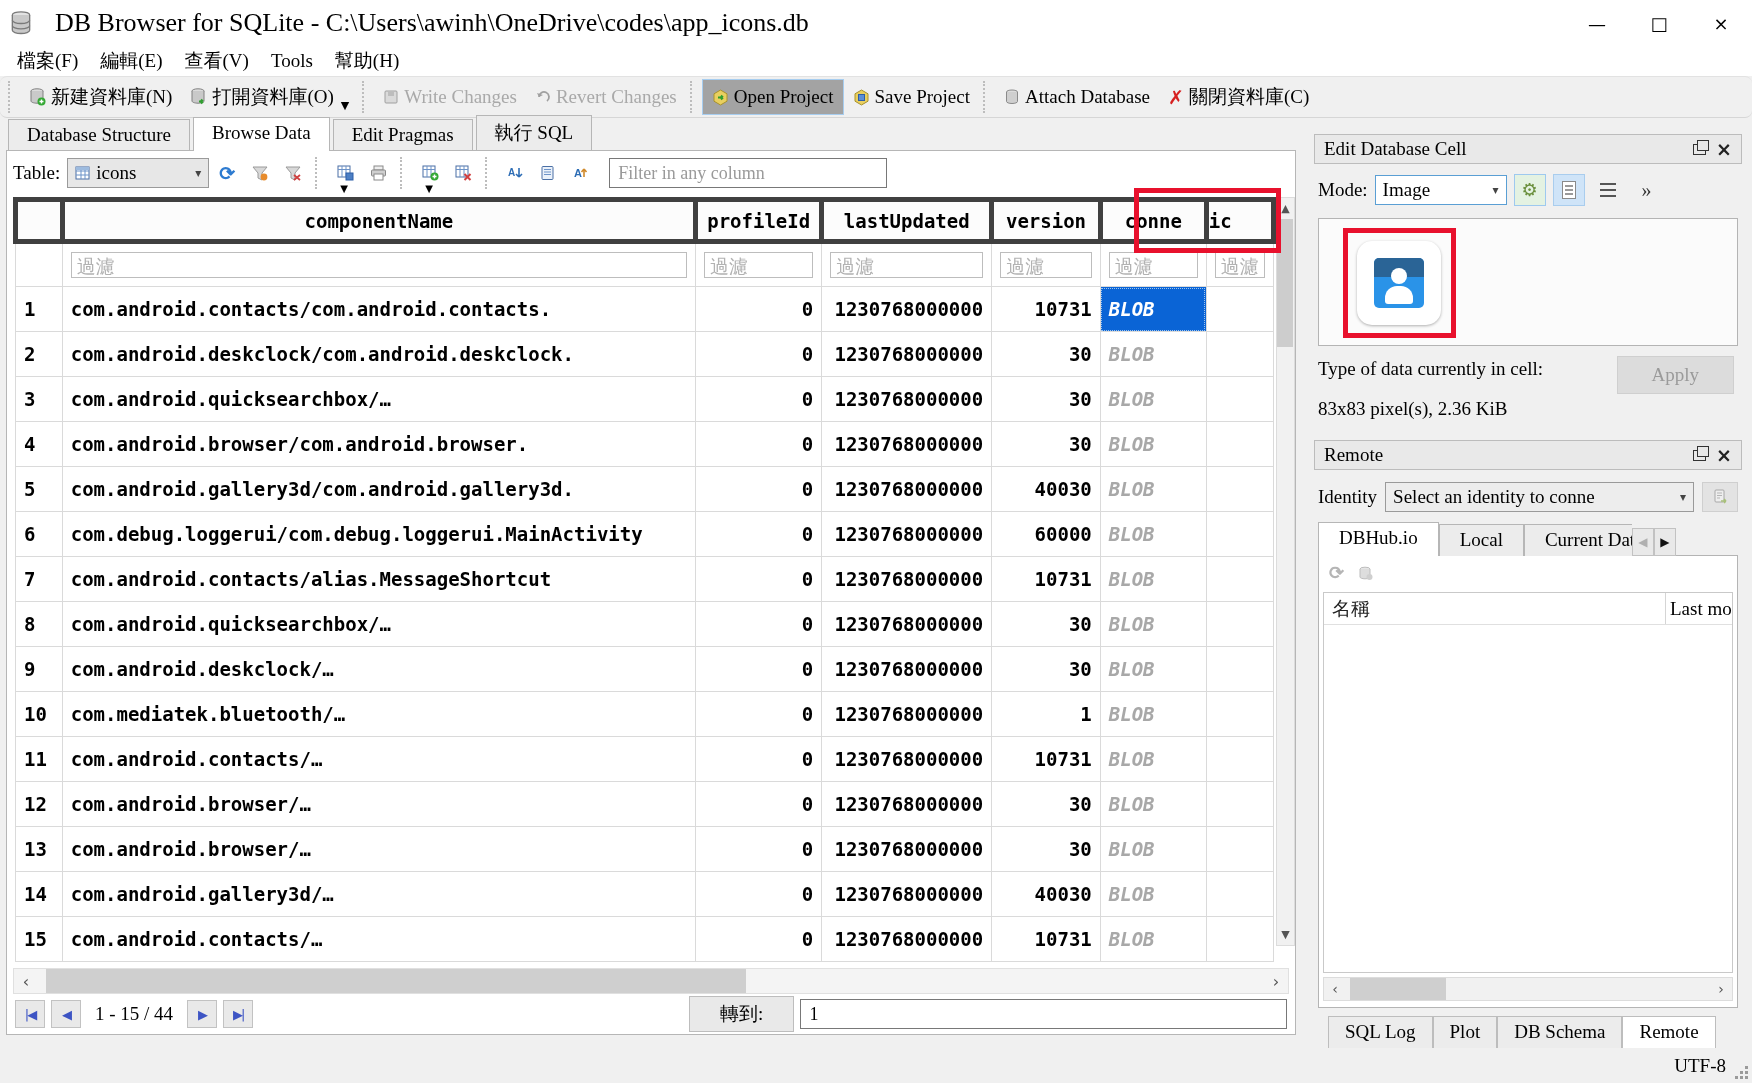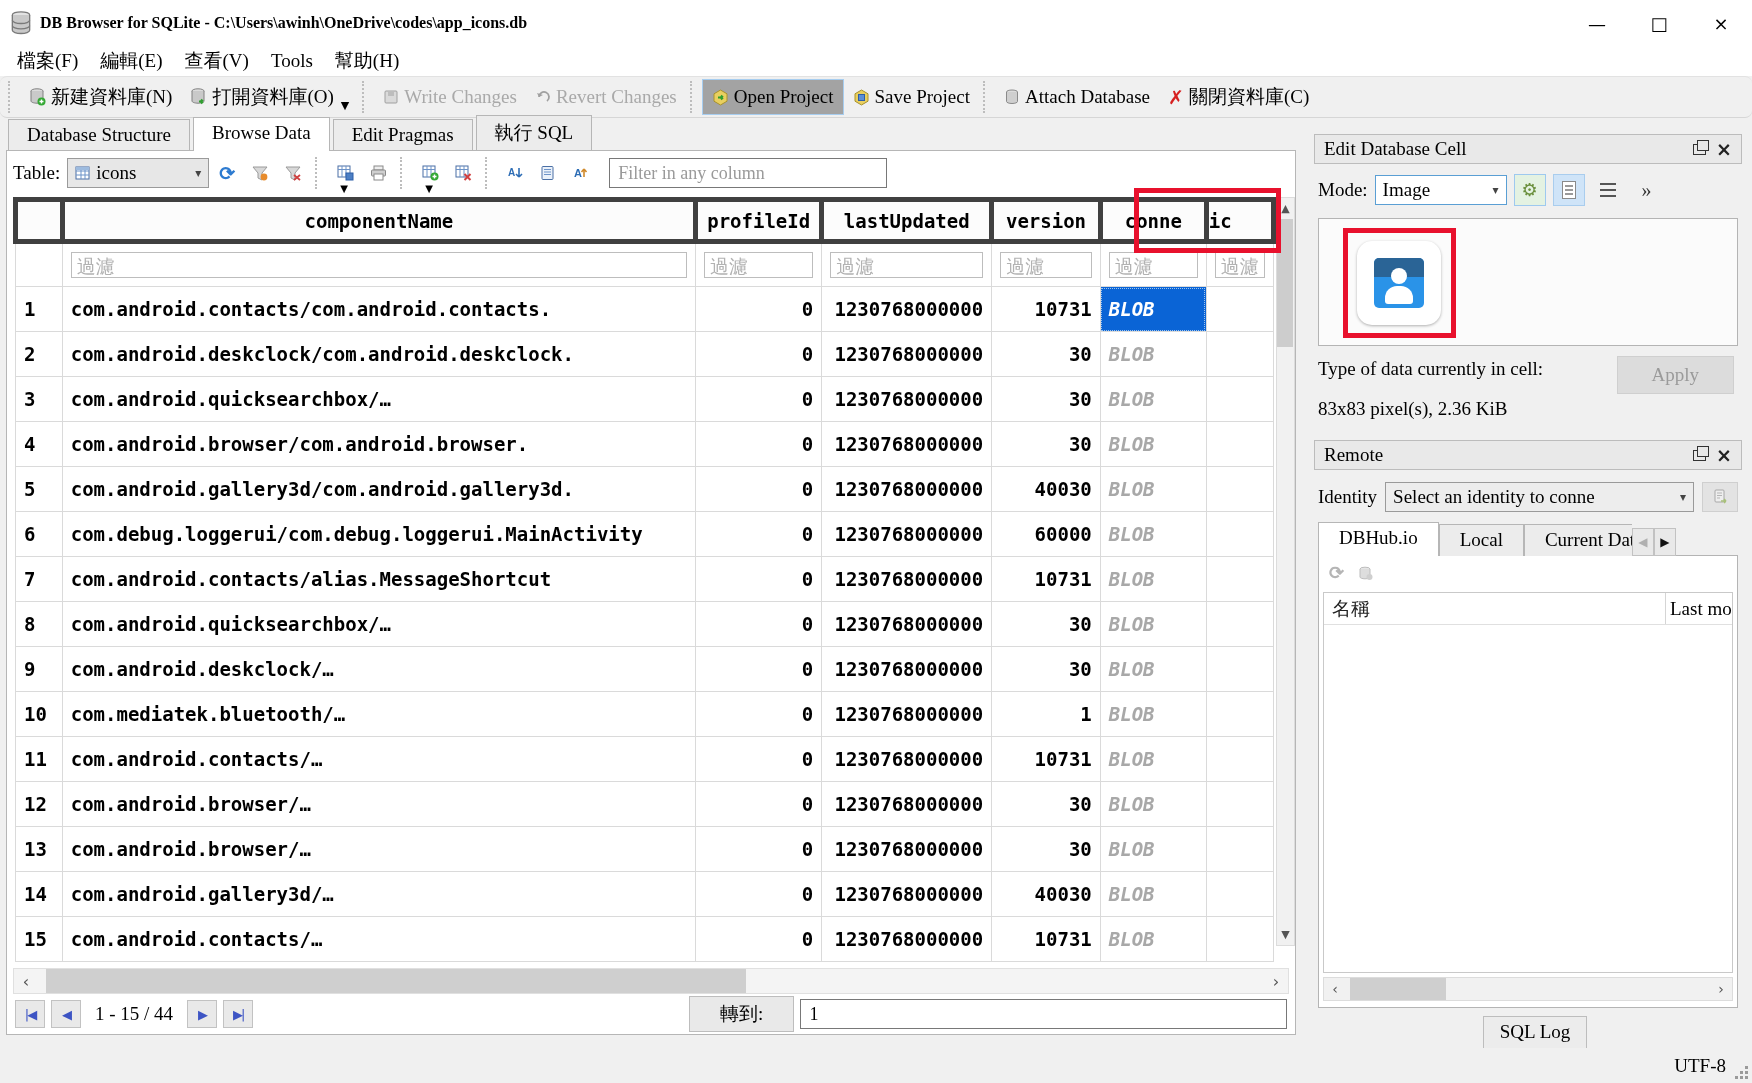--- a/index.html
+++ b/index.html
@@ -1,21 +1,21 @@
 <!DOCTYPE html>
 <html><head>
 <meta charset="utf-8">
 <style>
 * { margin:0; padding:0; box-sizing:border-box; }
 html,body { width:1752px; height:1083px; overflow:hidden; }
 body { font-family:"Liberation Serif", serif; font-size:19px; color:#000; background:#f0f0f0; }
 
 
 .titlebar { height:46px; background:#fff; display:flex; align-items:center; padding-left:10px; }
-.titlebar .apptitle { margin-left:8px; font-size:16px; flex:1; white-space:nowrap;font-weight:bold; }
+.titlebar .apptitle { margin-left:23px; font-size:26px; flex:1; white-space:nowrap; }
 .win-controls { display:flex; height:100%; }
 .win-controls .wbtn { width:62px; display:flex; align-items:center; justify-content:center; font-size:18px; font-family:"DejaVu Sans", sans-serif; }
 .menubar { height:30px; background:#fff; display:flex; align-items:center; padding-left:6px; }
 .menu-item { padding:2px 11px; white-space:nowrap; }
 .toolbar { height:42px; display:flex; align-items:center; background:#f0f0f0; border-top:1px solid #e2e2e2; border-bottom:1px solid #d6d6d6; padding-left:4px;border-radius:7px; }
 .tsep { width:4px; height:32px; border-left:2px dotted #bdbdbd; margin:0 8px 0 4px; }
 .tbtn { display:flex; align-items:center; gap:5px; padding:6px 9px; white-space:nowrap; }
 .tbtn.disabled { color:#a9a9a9; }
 .tbtn.hl { background:#a3a3a3; border:1px solid #a7cdef; }
 .ddown { font-size:11px; margin-left:2px; position:relative; top:8px; font-family:"DejaVu Sans", sans-serif; }
@@ -119,21 +119,21 @@
 .rm-list { border:1px solid #c9c9c9; margin:2px 4px 0; flex:1; display:flex; flex-direction:column; }
 .rm-list-header { display:flex; height:32px; border-bottom:1px solid #e0e0e0; align-items:center; }
 .rm-col1 { flex:1; padding:0 8px; color:#222; border-right:1px solid #d5d5d5; height:100%; display:flex; align-items:center; }
 .rm-col2 { width:66px; padding:0 4px; white-space:nowrap; overflow:hidden; }
 .rm-empty { flex:1; background:#fff; }
 .rm-hscroll { height:24px; margin:4px 4px 6px; background:#f1f1f1; border:1px solid #dcdcdc; display:flex; align-items:center; }
 .rm-hscroll .harr { width:22px; text-align:center; color:#555; font-size:14px; font-family:"DejaVu Sans", sans-serif; }
 .rm-hscroll .htrack { flex:1; height:100%; position:relative; }
 .rm-hscroll .hthumb { position:absolute; left:4px; top:0; width:96px; height:100%; background:#cfcfcf; }
 
-.bottom-tabs { display:flex; align-items:center; margin-top:8px; padding-left:14px; height:32px;flex-direction:column; }
+.bottom-tabs { display:flex; align-items:flex-start; margin-top:8px; padding-left:14px; height:32px; }
 .btab { padding:4px 16px 5px; border:1px solid #bdbdbd; background:#ececec; border-bottom:none; white-space:nowrap; }
 .btab.active { background:#fff; padding-bottom:8px; }
 
 
 .statusbar { height:35px; background:#f0f0f0; display:flex; align-items:center; justify-content:flex-end; padding-right:26px; position:relative; }
 .grip { position:absolute; right:4px; bottom:4px; width:3px; height:3px; background:#9a9a9a; box-shadow:-5px 0 #9a9a9a,-10px 0 #9a9a9a,0 -5px #9a9a9a,-5px -5px #9a9a9a,0 -10px #9a9a9a; }
 
 svg { display:block; }
 </style>
 </head>

